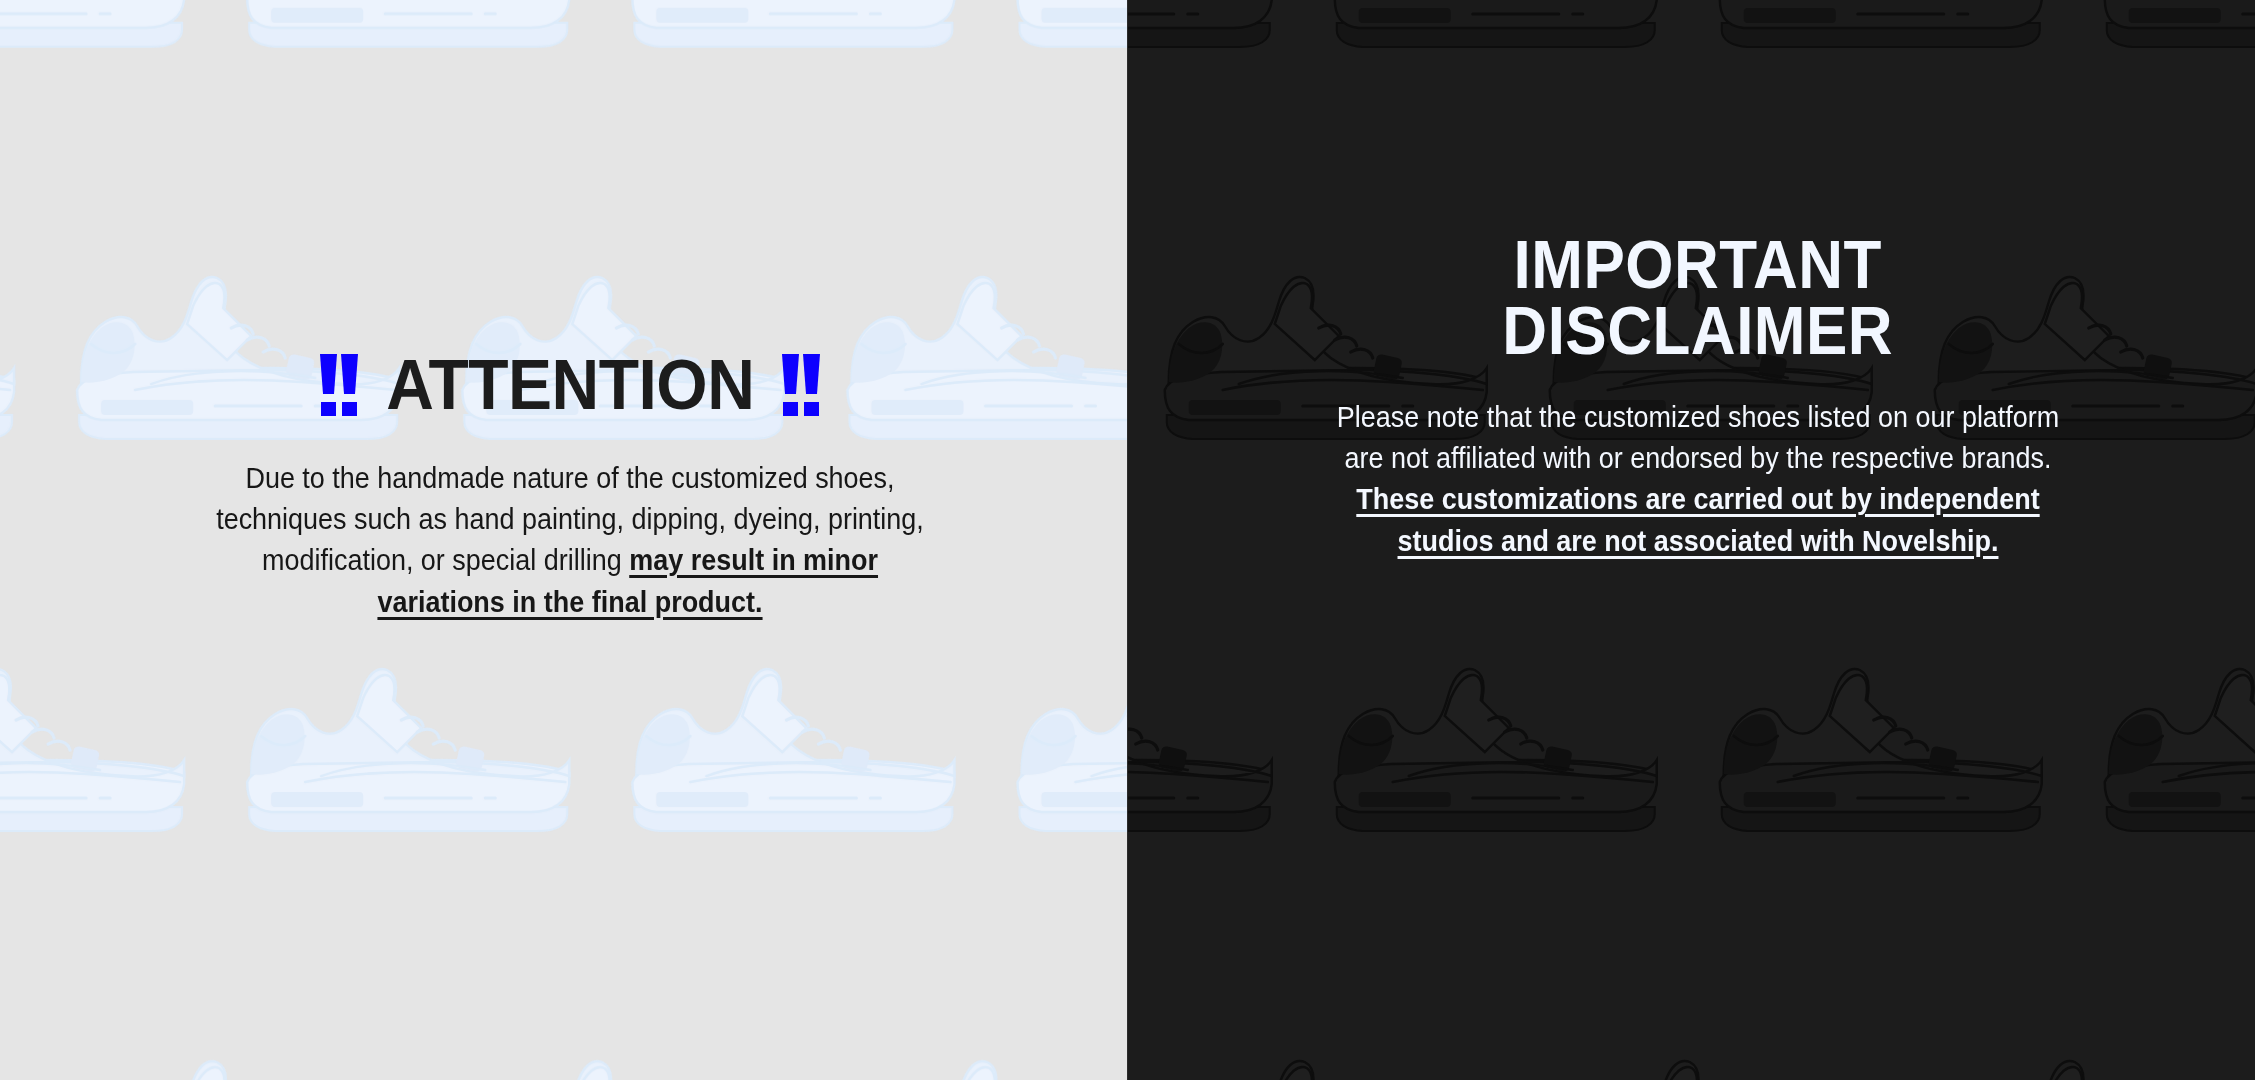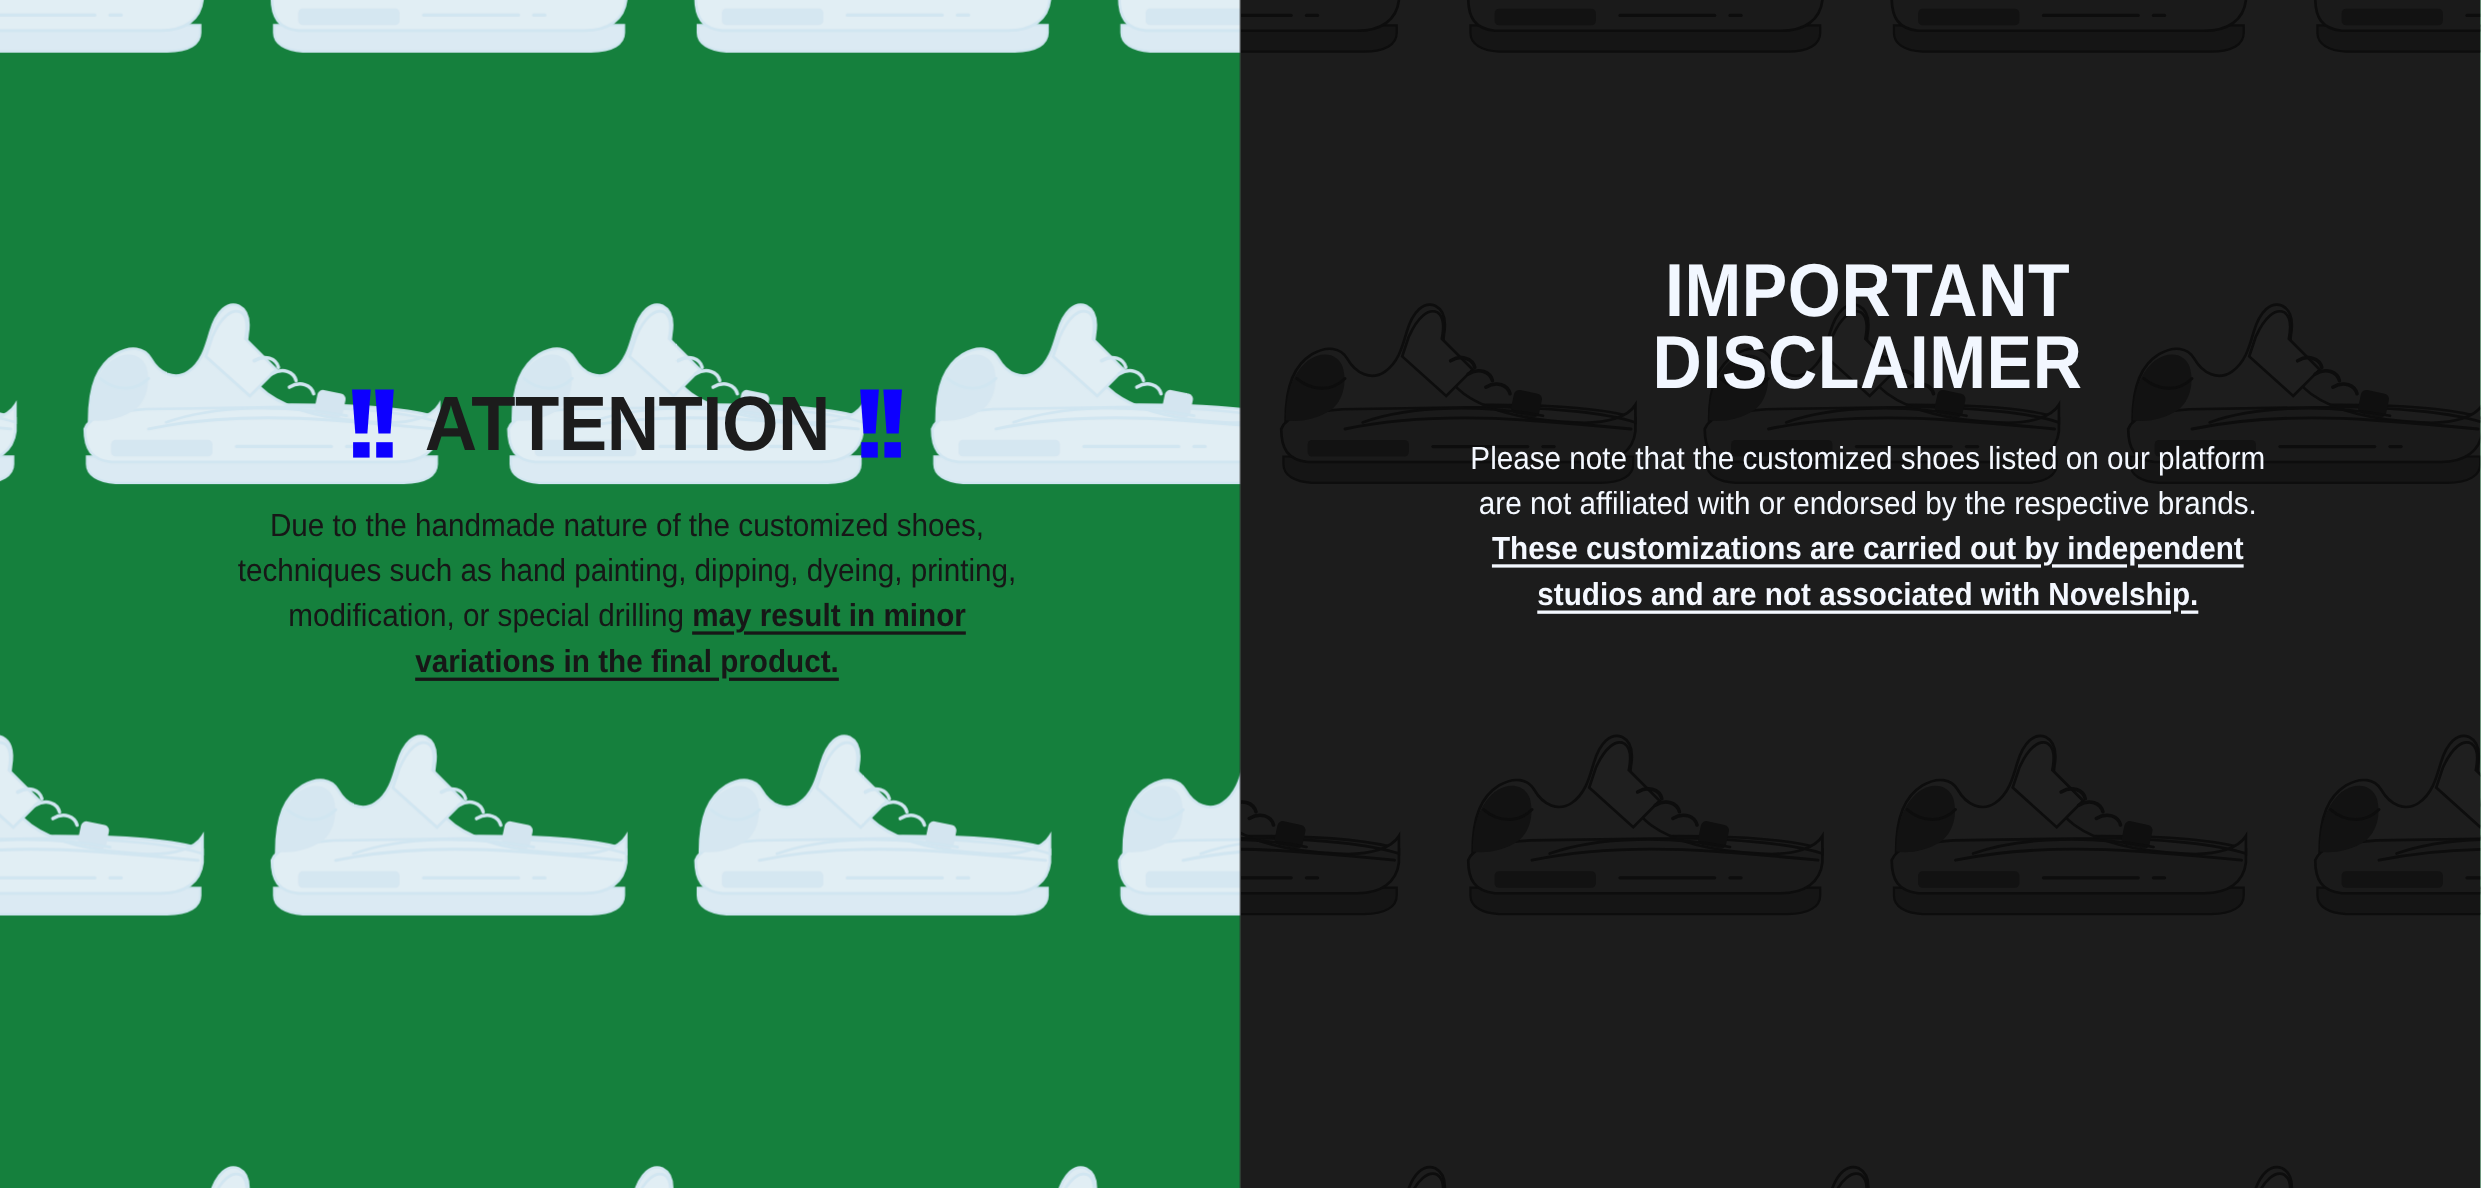--- a/index.html
+++ b/index.html
@@ -23,21 +23,21 @@
     position: relative;
     width: 50%;
     height: 100%;
     overflow: hidden;
     display: flex;
     flex-direction: column;
     align-items: center;
     justify-content: flex-start;
   }
 
-  .panel-light { background: #15803d; align-items: center; }
+  .panel-light { background: #e5e5e5; align-items: center; }
   .panel-dark  { background: #1c1c1c; }
 
   
   .pattern {
     position: absolute;
     inset: 0;
     width: 100%;
     height: 100%;
     pointer-events: none;
     z-index: 0;

